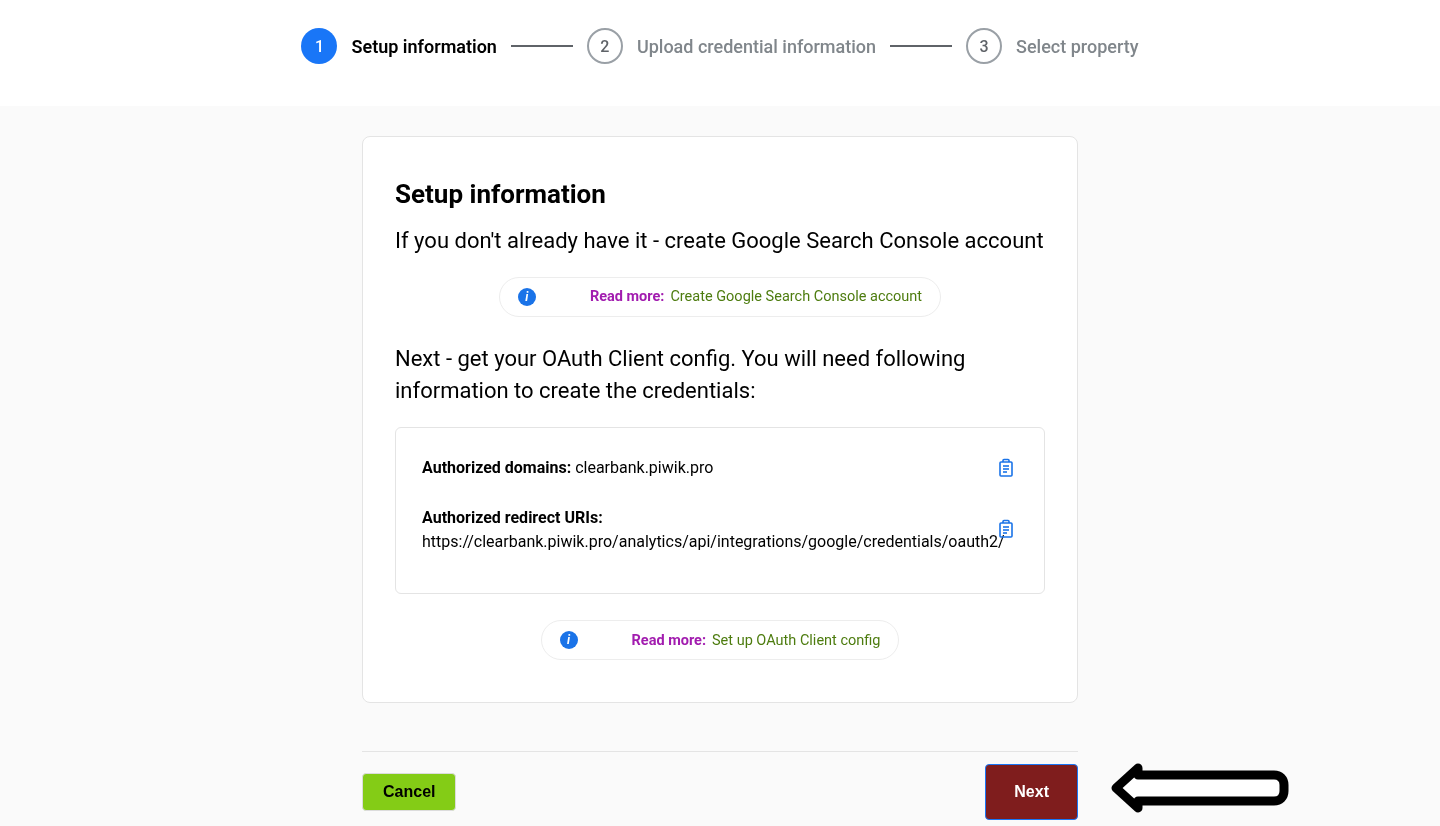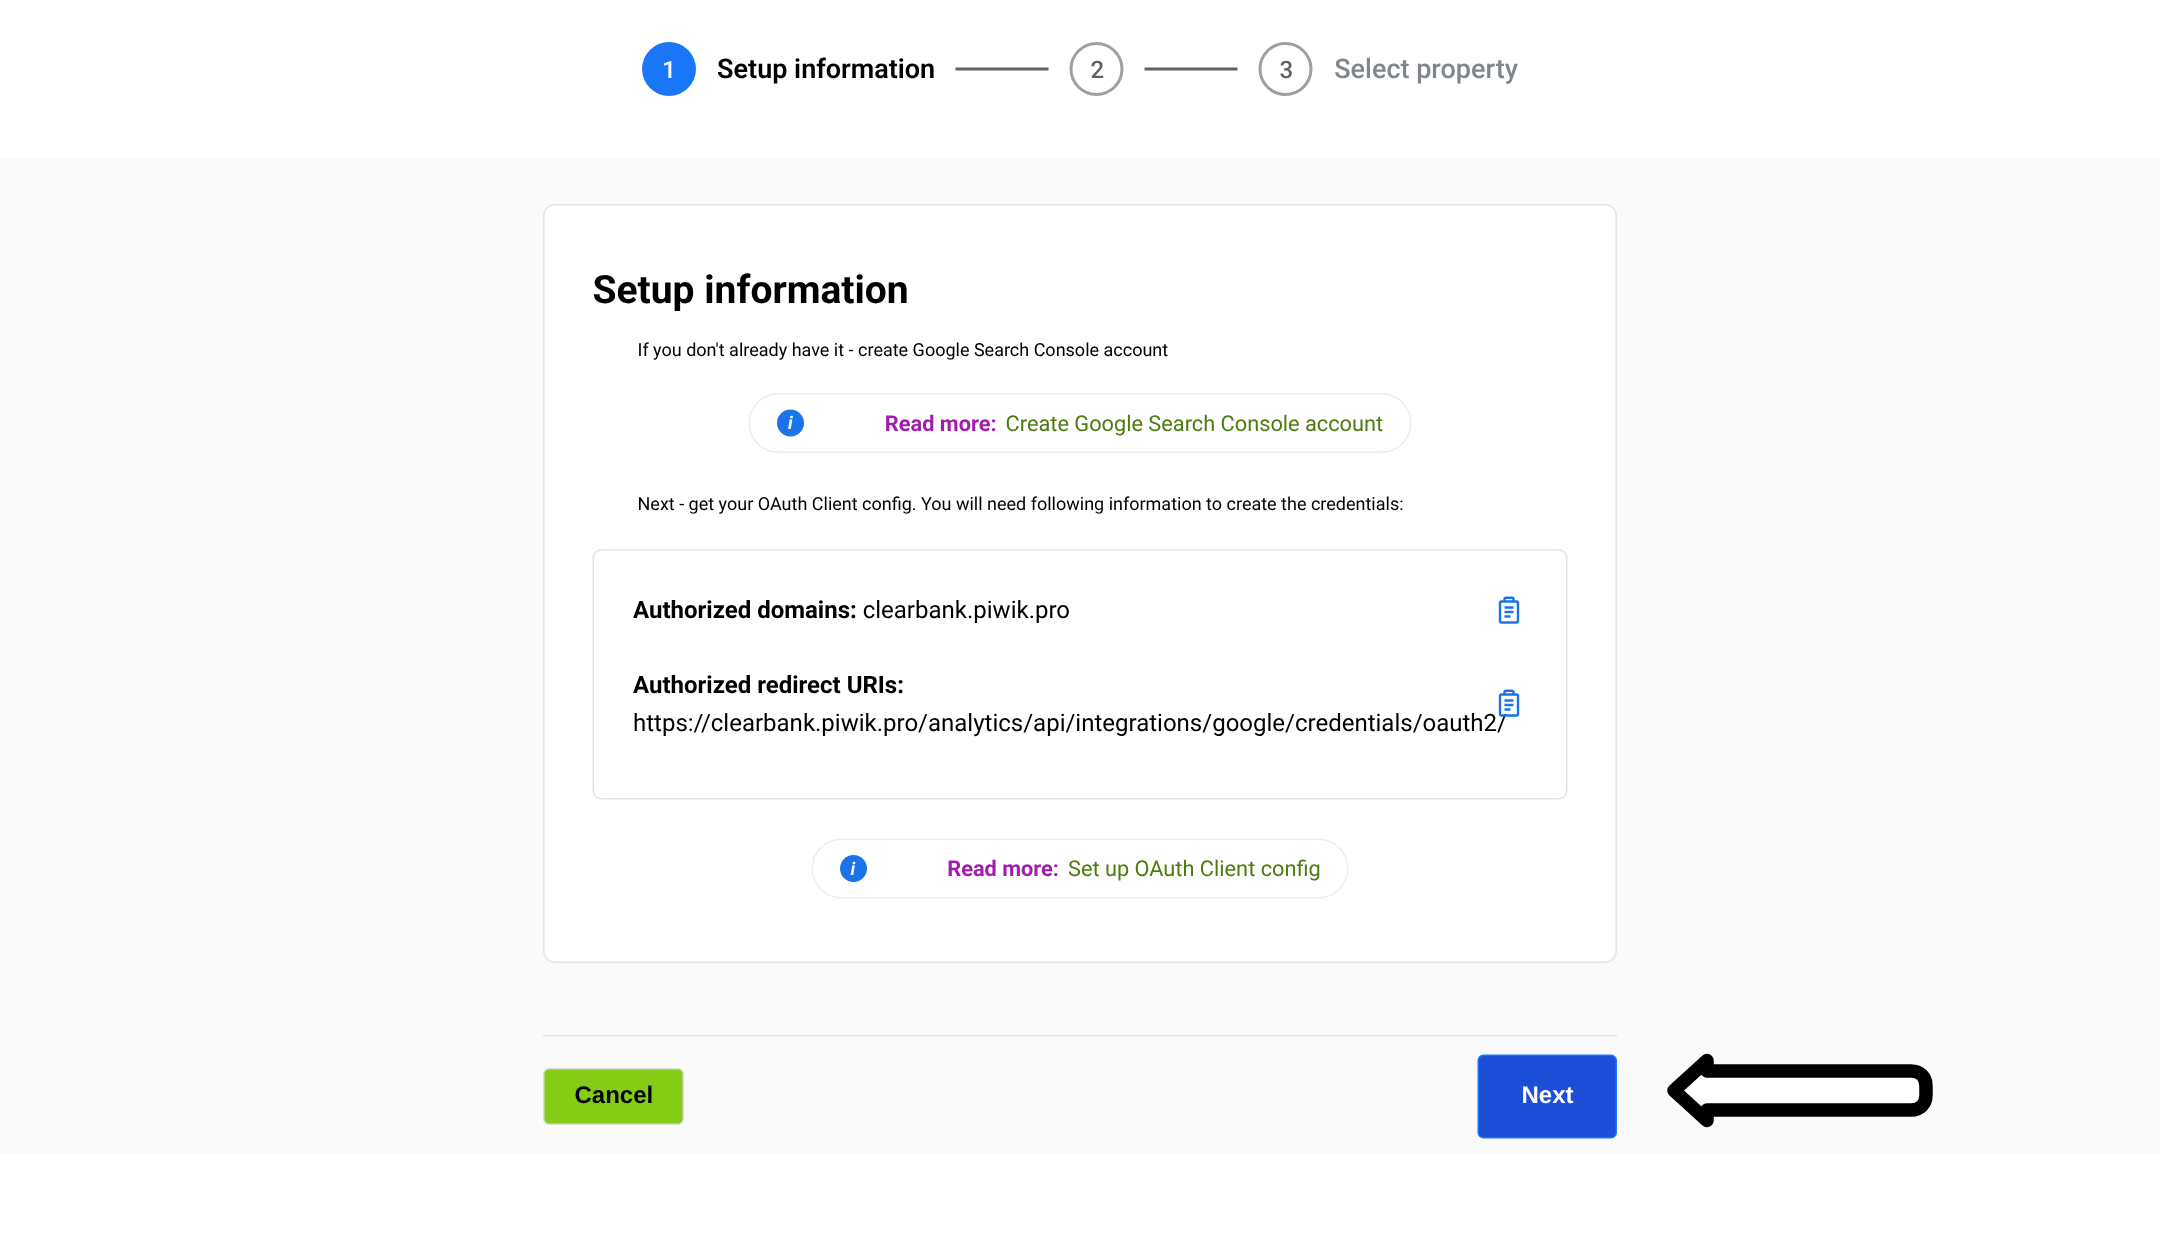--- a/index.html
+++ b/index.html
@@ -12,56 +12,57 @@
     .step-circle.active { background: #1976f7; color: #fff; }
     .step-circle.inactive { background: #fff; border: 2px solid #9aa0a6; color: #5f6368; }
     .step-label { font-size: 18px; font-weight: 600; }
     .step-label.active { color: #000; }
     .step-label.inactive { color: #80868b; font-weight: 500; }
     .step-connector { width: 62px; height: 1.5px; background: #5f6368; }
     
     .page-body { background: #fafafa; min-height: 600px; padding-top: 30px; padding-bottom: 10px; }
     .card { width: 716px; margin: 0 auto; background: #fff; border: 1.5px solid #e4e4e4; border-radius: 8px; padding: 42px 32px 42px 32px; }
     .card h2 { font-size: 26px; font-weight: 700; margin-bottom: 16px; }
-    .card p.lead { font-size: 12px; color: #000; margin-bottom: 20px; line-height: 1.45; margin-left: 30px; }
+    .card p.lead { font-size: 22px; color: #000; margin-bottom: 20px; line-height: 1.45; }
     
     .pill { display: inline-flex; align-items: center; gap: 6px; border: 1.5px solid #ededed; border-radius: 999px; padding: 10px 18px; font-size: 14.5px; margin: 0 auto; }
     .pill-wrap { text-align: center; margin-bottom: 26px; }
     .pill .info-icon { width: 18px; height: 18px; border-radius: 50%; background: #1a73e8; color: #fff; display: inline-flex; align-items: center; justify-content: center; font-weight: 700; font-size: 12px; font-style: italic; }
     .pill strong { font-weight: 700; color: #a21caf; padding-left: 48px; }
     .pill a { color: #4d7c0f; text-decoration: none; }
     
     .config-box { border: 1.5px solid #e4e4e4; border-radius: 6px; padding: 28px 30px 22px 26px; margin-bottom: 26px; }
     .config-row { display: flex; justify-content: space-between; align-items: flex-start; margin-bottom: 24px; }
     .config-row:last-child { margin-bottom: 16px; align-items: center; }
     .config-text { font-size: 16px; line-height: 1.55; max-width: 540px; }
     .config-text strong { font-weight: 700; }
     .copy-btn { color: #1a73e8; cursor: pointer; margin-left: 12px; flex-shrink: 0; margin-top: 2px; }
     .copy-btn svg { width: 16px; height: 20px; }
     
     .footer-area { width: 716px; margin: 48px auto 0 auto; border-top: 1.5px solid #e4e4e4; padding-top: 12px; display: flex; justify-content: space-between; align-items: center; position: relative; }
     .btn { font-size: 16px; font-weight: 600; padding: 9px 20px; border-radius: 4px; cursor: pointer; }
     .btn-cancel { background: #84cc16; border: 1.5px solid #dcdcdc; color: #000; }
-    .btn-next { background: #1d4ed8; border: 1.5px solid #1976f7; color: #fff; padding: 18px 28px; }
+    .btn-next { background: #7f1d1d; border: 1.5px solid #1976f7; color: #fff; padding: 18px 28px; }
     
     .callout-arrow { position: absolute; left: calc(100% + 32px); top: 10px; }
     .callout-arrow svg { width: 180px; height: 52px; }
   </style>
 </head>
 <body>
 
 <div class="stepper-wrap">
   <div class="stepper">
     <div class="step">
       <div class="step-circle active">1</div>
       <div class="step-label active">Setup information</div>
     </div>
     <div class="step-connector"></div>
     <div class="step">
       <div class="step-circle inactive">2</div>
+      <div class="step-label inactive">Upload credential information</div>
     </div>
     <div class="step-connector"></div>
     <div class="step">
       <div class="step-circle inactive">3</div>
       <div class="step-label inactive">Select property</div>
     </div>
   </div>
 </div>
 
 <div class="page-body">

